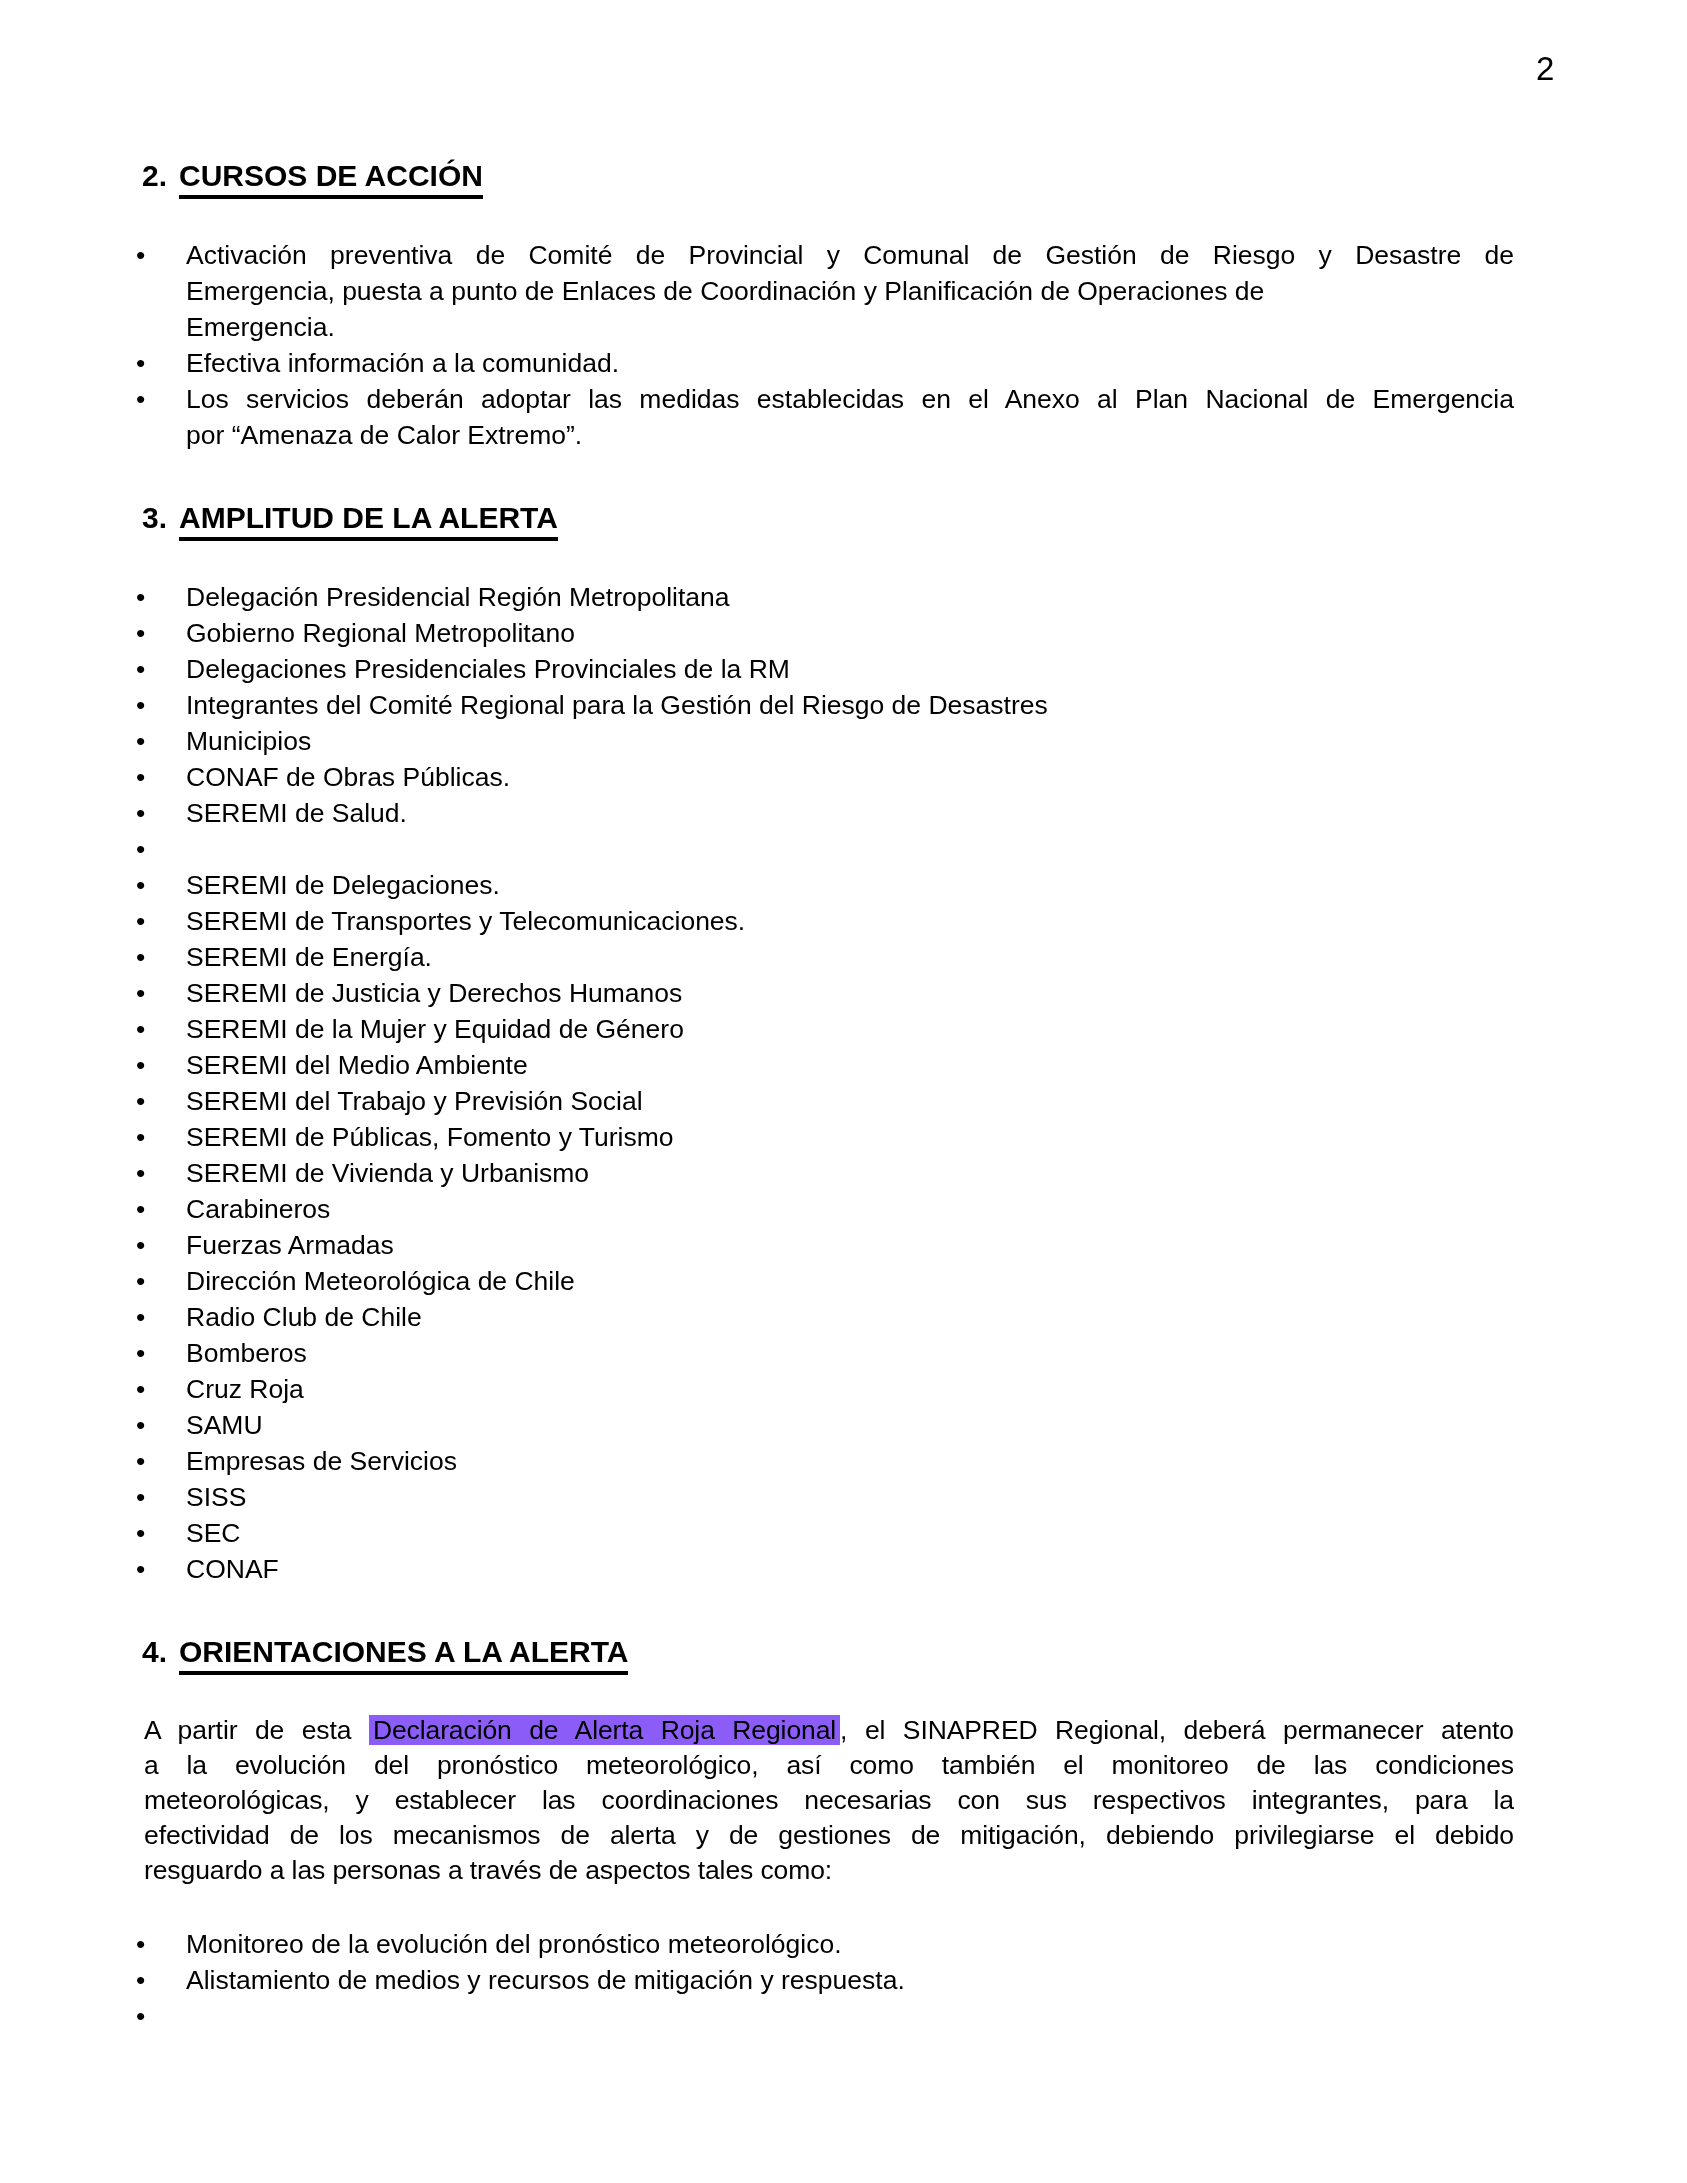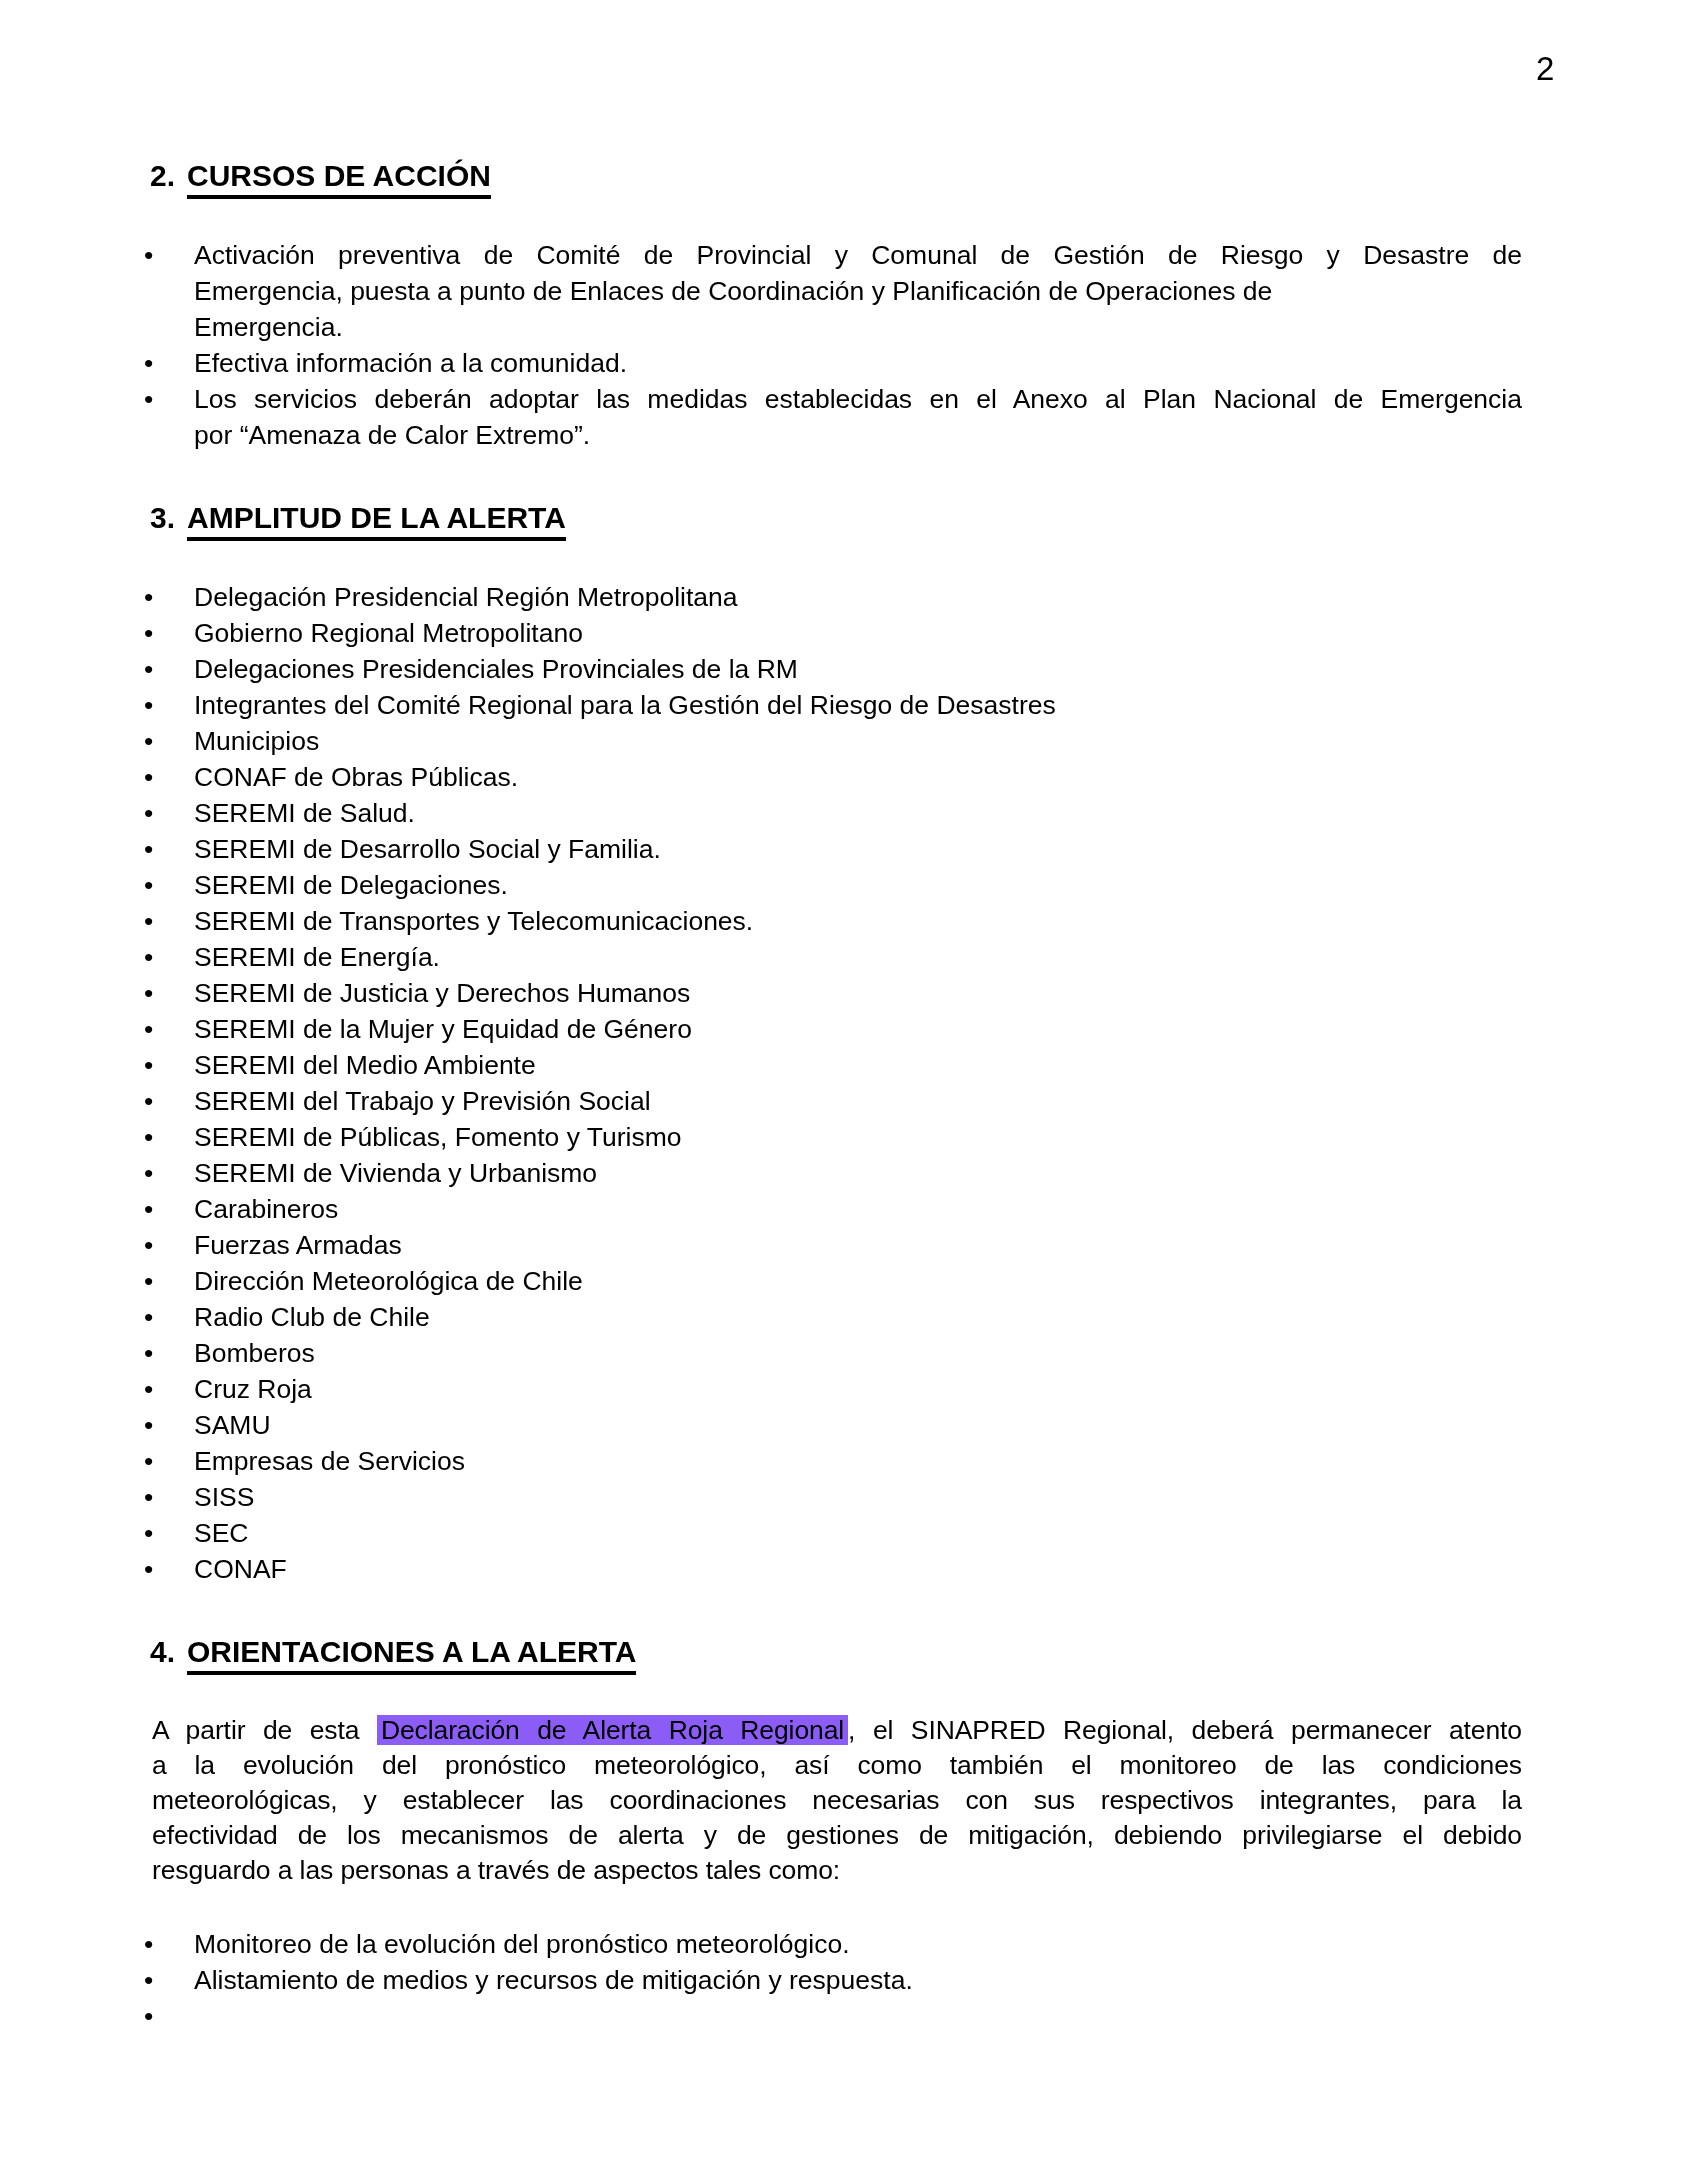--- a/index.html
+++ b/index.html
@@ -6,21 +6,21 @@
   body {
     width: 1687px; height: 2183px;
     background: #ffffff; color: #000000;
     font-family: "Liberation Sans", sans-serif;
     position: relative; overflow: hidden;
   }
   .page-number {
     position: absolute; top: 52px; left: 1536px;
     font-size: 33px; line-height: 34px;
   }
-  #doc { position: absolute; top: 157px; left: 12px; width: 1650px; }
+  #doc { position: absolute; top: 157px; left: 4px; width: 1650px; }
   .heading {
     margin-left: 138px;
     font-size: 30px; font-weight: 700;
     line-height: 38px; white-space: nowrap;
   }
   .heading .num { display: inline-block; width: 37px; }
   .heading .title { display: inline-block; border-bottom: 4.6px solid #000; }
   .mt-head { margin-top: 46px; }
   .mt-block { margin-top: 38px; }
   .bullet { display: flex; margin-left: 132px; }
@@ -104,23 +104,20 @@
       </div>
     </div>
     <div class="bullet">
       <span class="dot">•</span>
       <div class="bl">
         <div class="line list-line">SEREMI de Salud.</div>
       </div>
     </div>
     <div class="bullet">
       <span class="dot">•</span>
-      <div class="bl">
-        <div class="line list-line">SEREMI de Desarrollo Social y Familia.</div>
-      </div>
     </div>
     <div class="bullet">
       <span class="dot">•</span>
       <div class="bl">
         <div class="line list-line">SEREMI de Delegaciones.</div>
       </div>
     </div>
     <div class="bullet">
       <span class="dot">•</span>
       <div class="bl">

